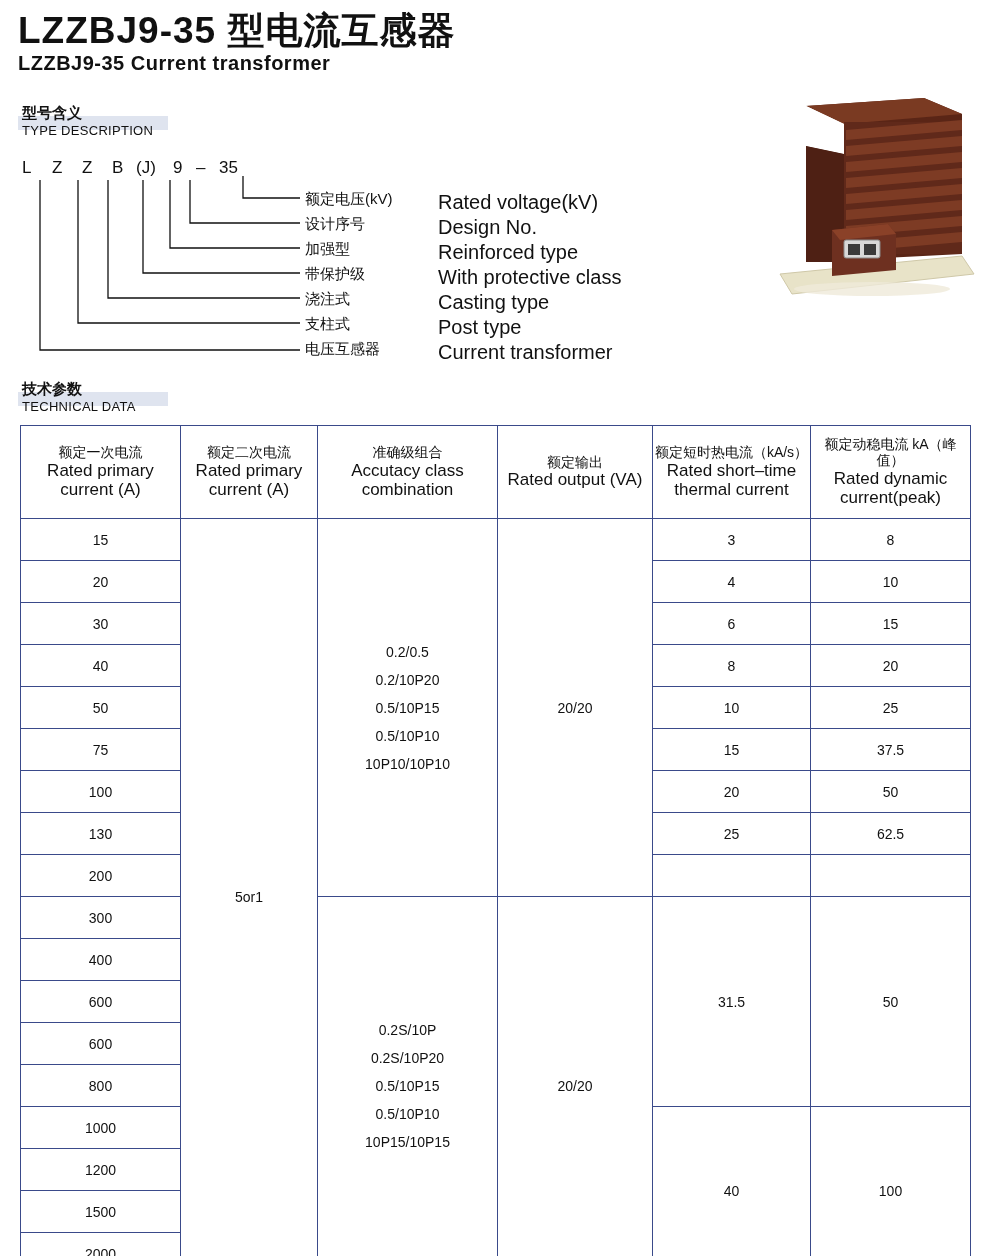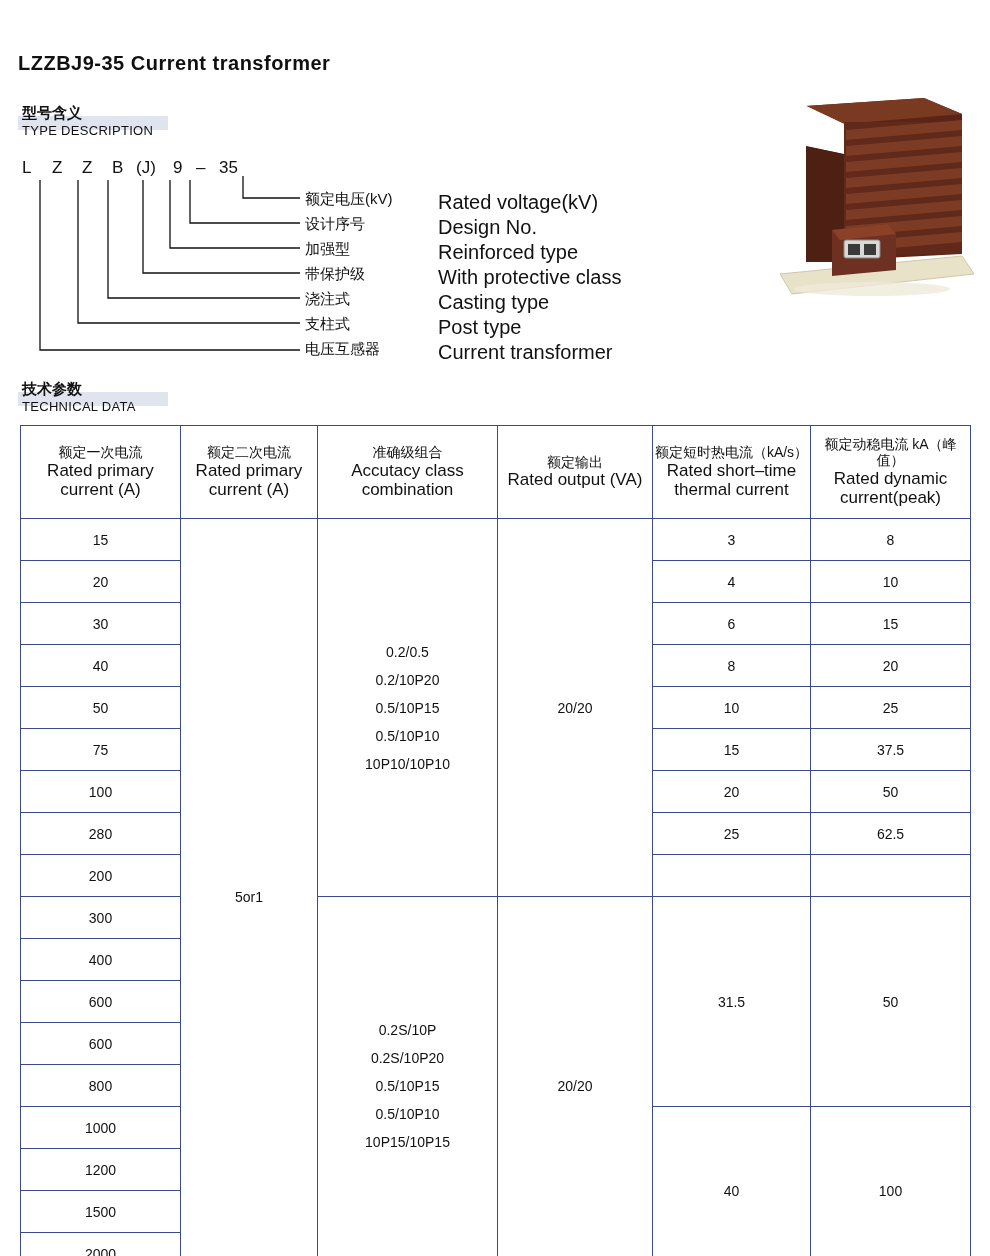--- a/index.html
+++ b/index.html
@@ -75,20 +75,21 @@
   .tbl tbody td{height:41px;}
   .acc-cell{font-size:15px;line-height:2.0;}
   .acc-cell div{white-space:nowrap;}
   .vert{font-size:15px;}
 </style>
 </head>
 <body>
 
 <div class="page">
 
+  <div class="title-cn">LZZBJ9-35 型电流互感器</div>
   <div class="title-en">LZZBJ9-35  Current transformer</div>
 
   <div class="sec" style="left:22px;top:104px;">
     <div class="hl"></div>
     <div class="cn">型号含义</div>
     <div class="en">TYPE DESCRIPTION</div>
   </div>
 
   <div class="code-letters">
     <span style="left:0px;">L</span>
@@ -280,21 +281,21 @@
         <td>37.5</td>
       </tr>
 
       <tr>
         <td>100</td>
         <td>20</td>
         <td>50</td>
       </tr>
 
       <tr>
-        <td>280</td>
+        <td>130</td>
         <td>25</td>
         <td>62.5</td>
       </tr>
 
       <tr>
         <td>200</td>
         <td></td>
         <td></td>
       </tr>
 

